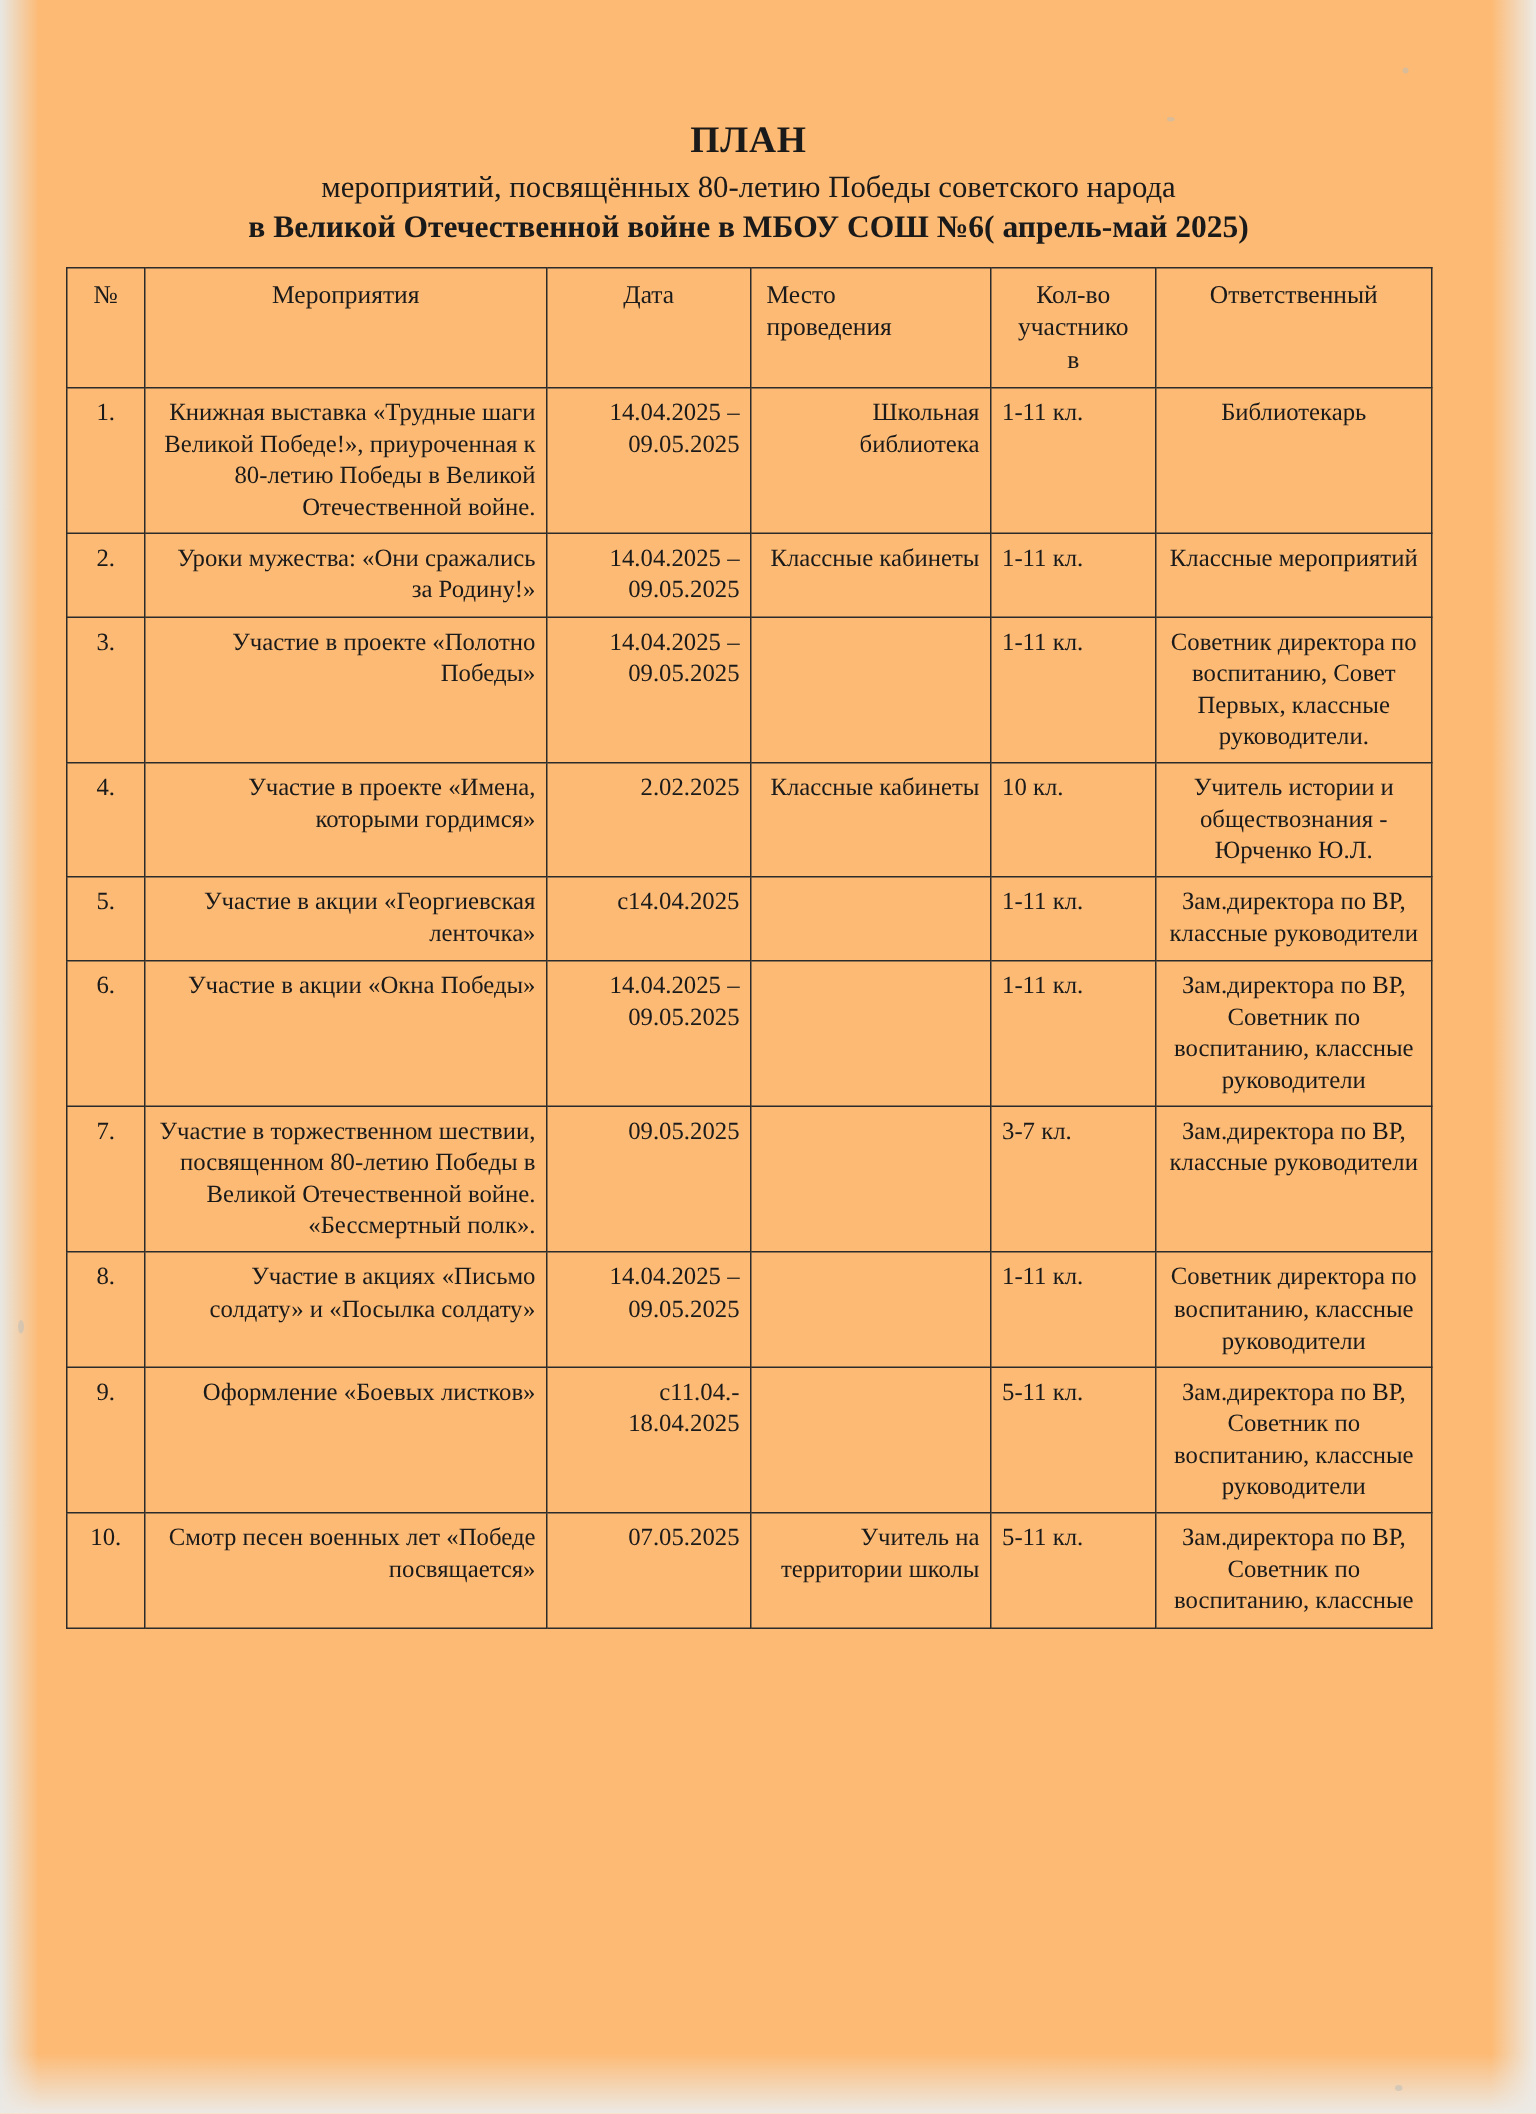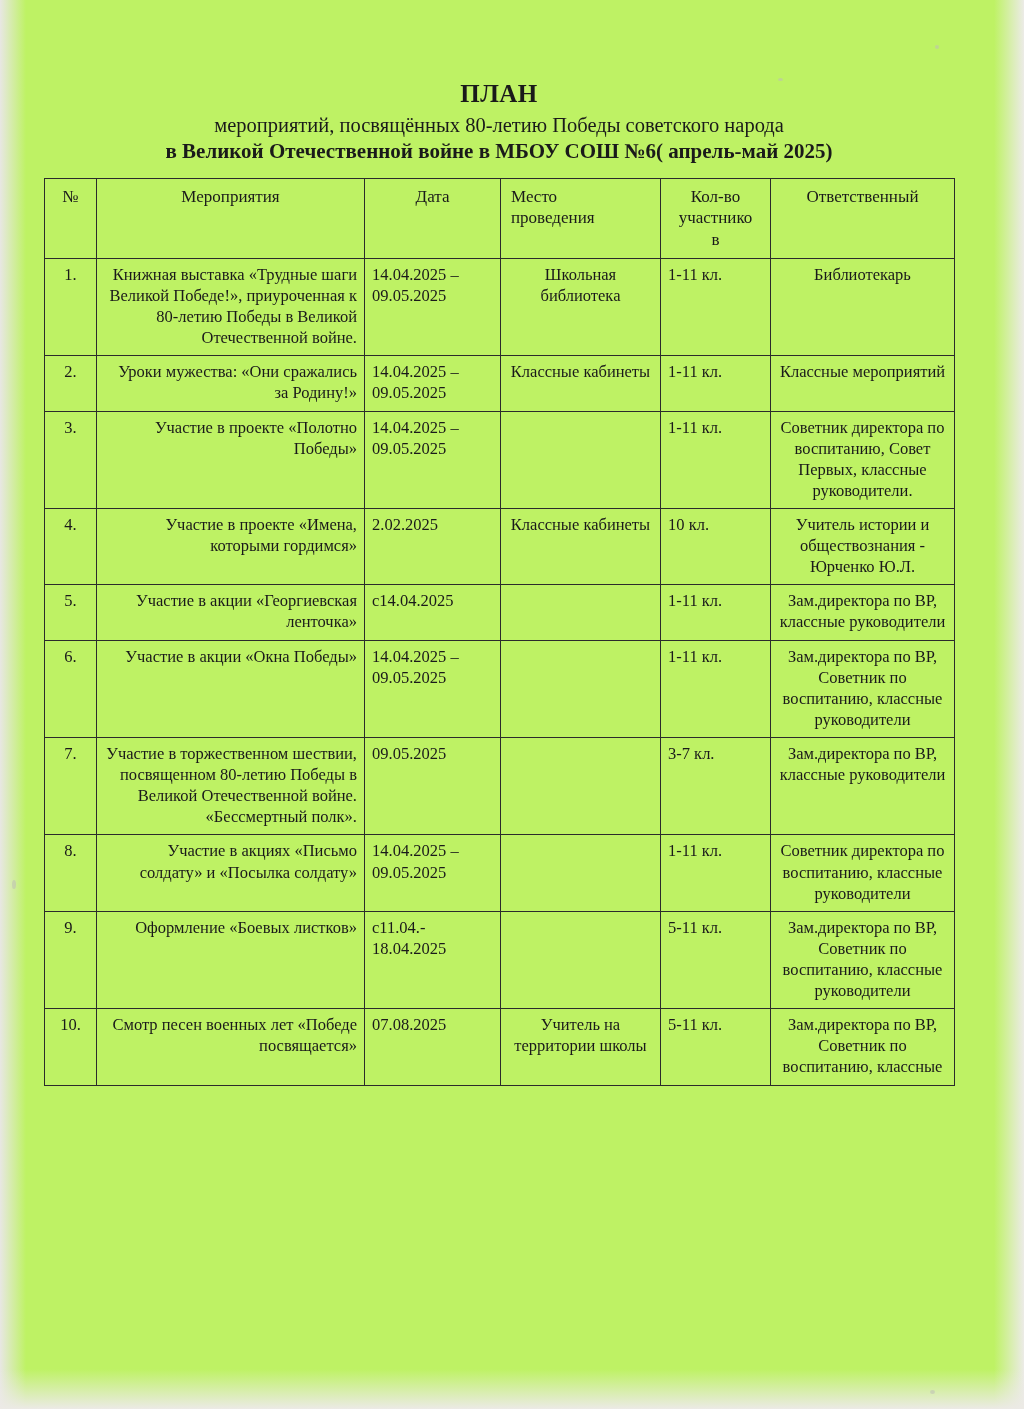--- a/index.html
+++ b/index.html
@@ -11,21 +11,21 @@
     width: 1024px;
     height: 1409px;
     position: relative;
     font-family: "Liberation Serif", serif;
     color: #1a1a1a;
     overflow: hidden;
   }
   .page {
     position: absolute;
     inset: 0;
-    background: #bef264;
+    background: #fdba74;
   }
   
   .scan-edge-left {
     position: absolute;
     left: 0; top: 0; bottom: 0; width: 26px;
     background: linear-gradient(to right, #e8e7e3, rgba(255,255,255,0));
     pointer-events: none;
   }
   .scan-edge-right {
     position: absolute;
@@ -94,22 +94,22 @@
   col.c-place { width: 160px; }
   col.c-count { width: 110px; }
   col.c-resp { width: 184px; }
 
   td.num {
     text-align: center;
     font-size: 16.5px;
     padding-top: 5px;
   }
   td.event { text-align: right; }
-  td.date { text-align: left; padding-left: 10px; }
-  td.place { text-align: center; padding-left: 10px; margin-left: 24px; }
+  td.date { text-align: right; padding-left: 10px; }
+  td.place { text-align: right; padding-left: 10px; margin-left: 24px; }
   td.count { text-align: left; padding-left: 12px; }
   td.resp { text-align: center; padding-left: 10px; }
 
   th.h-num { font-size: 16px; }
   .th-line { display: block; font-family: Liberation Serif, serif; }
   
   .speck {
     position: absolute;
     background: #bdbdb8;
     border-radius: 50%;
@@ -233,21 +233,21 @@
           <td class="num">9.</td>
           <td class="event">Оформление        «Боевых листков»</td>
           <td class="date">с11.04.- 18.04.2025</td>
           <td class="place"></td>
           <td class="count">5-11 кл.</td>
           <td class="resp">Зам.директора по ВР, Советник по воспитанию, классные руководители</td>
         </tr>
         <tr>
           <td class="num">10.</td>
           <td class="event">Смотр песен военных лет «Победе посвящается»</td>
-          <td class="date">07.08.2025</td>
+          <td class="date">07.05.2025</td>
           <td class="place">Учитель на территории школы</td>
           <td class="count">5-11 кл.</td>
           <td class="resp">Зам.директора по ВР, Советник по воспитанию, классные</td>
         </tr>
       </tbody>
     </table>
   </div>
 </div>
 
 </body></html>

